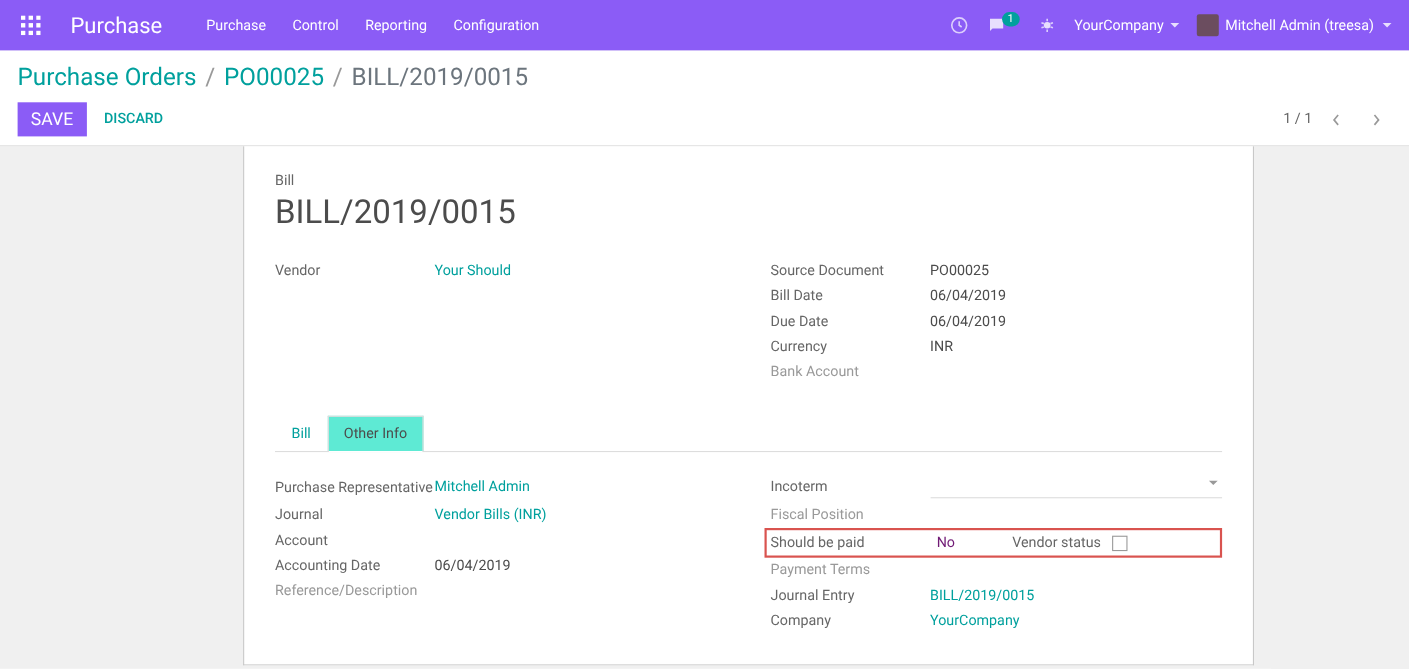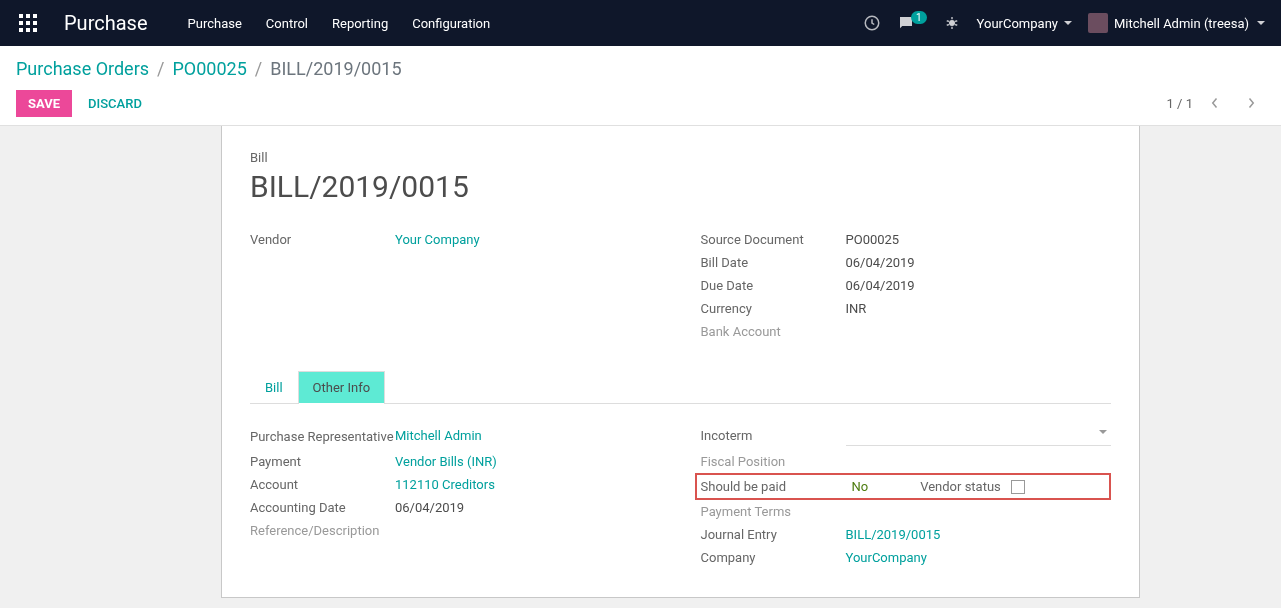--- a/index.html
+++ b/index.html
@@ -1,40 +1,40 @@
 <!DOCTYPE html>
 <html><head>
 <meta charset="utf-8">
 <style>
 * { margin: 0; padding: 0; box-sizing: border-box; font-family: -apple-system, BlinkMacSystemFont, "Segoe UI", Roboto, "Helvetica Neue", Arial, sans-serif; }
 body { background: #f0f0f0; font-size: 13px; color: #4c4c4c; }
 
-.topbar { background: #0f172a; color: #fff; height: 46px; display: flex; align-items: center; padding: 0 16px; }
+.topbar { background: #8b5cf6; color: #fff; height: 46px; display: flex; align-items: center; padding: 0 16px; }
 .apps-icon { display: inline-flex; align-items: center; justify-content: center; width: 24px; height: 24px; margin-right: 24px; cursor: pointer; }
 .apps-icon svg { width: 18px; height: 18px; fill: #fff; }
 .app-name { font-size: 20px; margin-right: 40px; }
 .top-menu { display: flex; gap: 24px; flex: 1; }
 .top-menu-item { color: #fff; cursor: pointer; font-size: 13px; }
 .top-right { display: flex; align-items: center; gap: 16px; }
 .top-icon { width: 18px; height: 18px; fill: rgba(255,255,255,0.8); cursor: pointer; }
 .msg-wrap { position: relative; cursor: pointer; display: flex; align-items: center; }
 .msg-badge { background: #00A09D; color: #fff; font-size: 10px; padding: 1px 5px; border-radius: 8px; margin-left: -4px; position: relative; top: -6px; }
 .company-sel { color: #fff; cursor: pointer; display: flex; align-items: center; gap: 4px; }
 .user-sel { color: #fff; cursor: pointer; display: flex; align-items: center; gap: 6px; }
 .avatar { width: 20px; height: 20px; border-radius: 2px; background: #6b4d5f; display: inline-block; }
 .caret { width: 0; height: 0; border-left: 4px solid transparent; border-right: 4px solid transparent; border-top: 4px solid rgba(255,255,255,0.8); margin-left: 2px; }
 
 .control-panel { background: #fff; border-bottom: 1px solid #e0e0e0; padding: 12px 16px 8px; }
-.breadcrumb { display: flex; align-items: center; gap: 8px; font-size: 18px; margin-bottom: 10px; }
+.breadcrumb { display: flex; align-items: center; gap: 8px; font-size: 22px; margin-bottom: 10px; }
 .breadcrumb a { color: #00A09D; text-decoration: none; cursor: pointer; }
 .breadcrumb .sep { color: #999; }
 .breadcrumb .current { color: #6c757d; }
 .cp-bottom { display: flex; align-items: center; justify-content: space-between; }
 .action-btns { display: flex; align-items: center; gap: 12px; }
-.btn-save { background: #ec4899; color: #fff; border: none; padding: 6px 12px; font-size: 13px; font-weight: 700; cursor: pointer; }
+.btn-save { background: #8b5cf6; color: #fff; border: none; padding: 6px 12px; font-size: 16px; font-weight: 400; cursor: pointer; }
 .btn-discard { color: #00A09D; background: none; border: none; padding: 6px 4px; font-size: 13px; font-weight: 500; cursor: pointer; }
 .pager { display: flex; align-items: center; gap: 8px; color: #666; }
 .pager-btn { width: 28px; height: 28px; display: flex; align-items: center; justify-content: center; cursor: pointer; }
 .pager-btn svg { width: 12px; height: 12px; fill: #999; }
 
 .sheet-wrap { display: flex; justify-content: center; padding: 0; }
 .sheet { background: #fff; width: 919px; border: 1px solid #c8c8c8; border-top: none; padding: 24px 28px 28px; margin-left: 80px; }
 
 .title-sec { margin-bottom: 24px; }
 .title-label { color: #666; font-size: 13px; margin-bottom: 4px; }
@@ -48,21 +48,21 @@
 .field-value { flex: 1; color: #4c4c4c; }
 .field-value a { color: #00A09D; text-decoration: none; cursor: pointer; }
 
 .tabs { display: flex; margin-top: 28px; border-bottom: 1px solid #ddd; }
 .tab { padding: 8px 14px; cursor: pointer; border: 1px solid transparent; border-bottom: none; color: #00A09D; position: relative; }
 .tab.active { border-color: #ddd; background: #5eead4; color: #4c4c4c; }
 .tab.active::after { content: ""; position: absolute; left: 0; right: 0; bottom: -1px; height: 1px; background: #fff; }
 
 .tab-content { padding-top: 20px; }
 .field-row.highlight { border: 2px solid #d9534f; margin-left: -6px; padding-left: 4px; padding-right: 4px; }
-.should-pay-val { color: #4d7c0f; margin-left: 6px; }
+.should-pay-val { color: #701a75; margin-left: 6px; }
 .force-wrap { display: flex; align-items: center; gap: 10px; margin-left: 52px; }
 .checkbox { width: 14px; height: 14px; border: 1px solid #999; cursor: pointer; }
 .select-line { flex: 1; border-bottom: 1px solid #ddd; position: relative; height: 18px; }
 .select-caret { position: absolute; right: 4px; top: 2px; }
 </style>
 </head>
 <body>
 
 <div class="topbar">
   <span class="apps-icon">
@@ -145,21 +145,21 @@
   <div class="sheet">
     <div class="title-sec">
       <div class="title-label">Bill</div>
       <div class="title-main">BILL/2019/0015</div>
     </div>
 
     <div class="form-row">
       <div class="form-col">
         <div class="field-row">
           <div class="field-label">Vendor</div>
-          <div class="field-value"><a>Your Company</a></div>
+          <div class="field-value"><a>Your Should</a></div>
         </div>
       </div>
       <div class="form-col">
         <div class="field-row">
           <div class="field-label">Source Document</div>
           <div class="field-value">PO00025</div>
         </div>
         <div class="field-row">
           <div class="field-label">Bill Date</div>
           <div class="field-value">06/04/2019</div>
@@ -185,26 +185,25 @@
     </div>
 
     <div class="tab-content">
       <div class="form-row">
         <div class="form-col">
           <div class="field-row">
             <div class="field-label" style="line-height:1.4">Purchase Representative</div>
             <div class="field-value"><a>Mitchell Admin</a></div>
           </div>
           <div class="field-row">
-            <div class="field-label">Payment</div>
+            <div class="field-label">Journal</div>
             <div class="field-value"><a>Vendor Bills (INR)</a></div>
           </div>
           <div class="field-row">
             <div class="field-label">Account</div>
-            <div class="field-value"><a>112110 Creditors</a></div>
           </div>
           <div class="field-row">
             <div class="field-label">Accounting Date</div>
             <div class="field-value">06/04/2019</div>
           </div>
           <div class="field-row">
             <div class="field-label muted">Reference/Description</div>
             <div class="field-value"></div>
           </div>
         </div>

